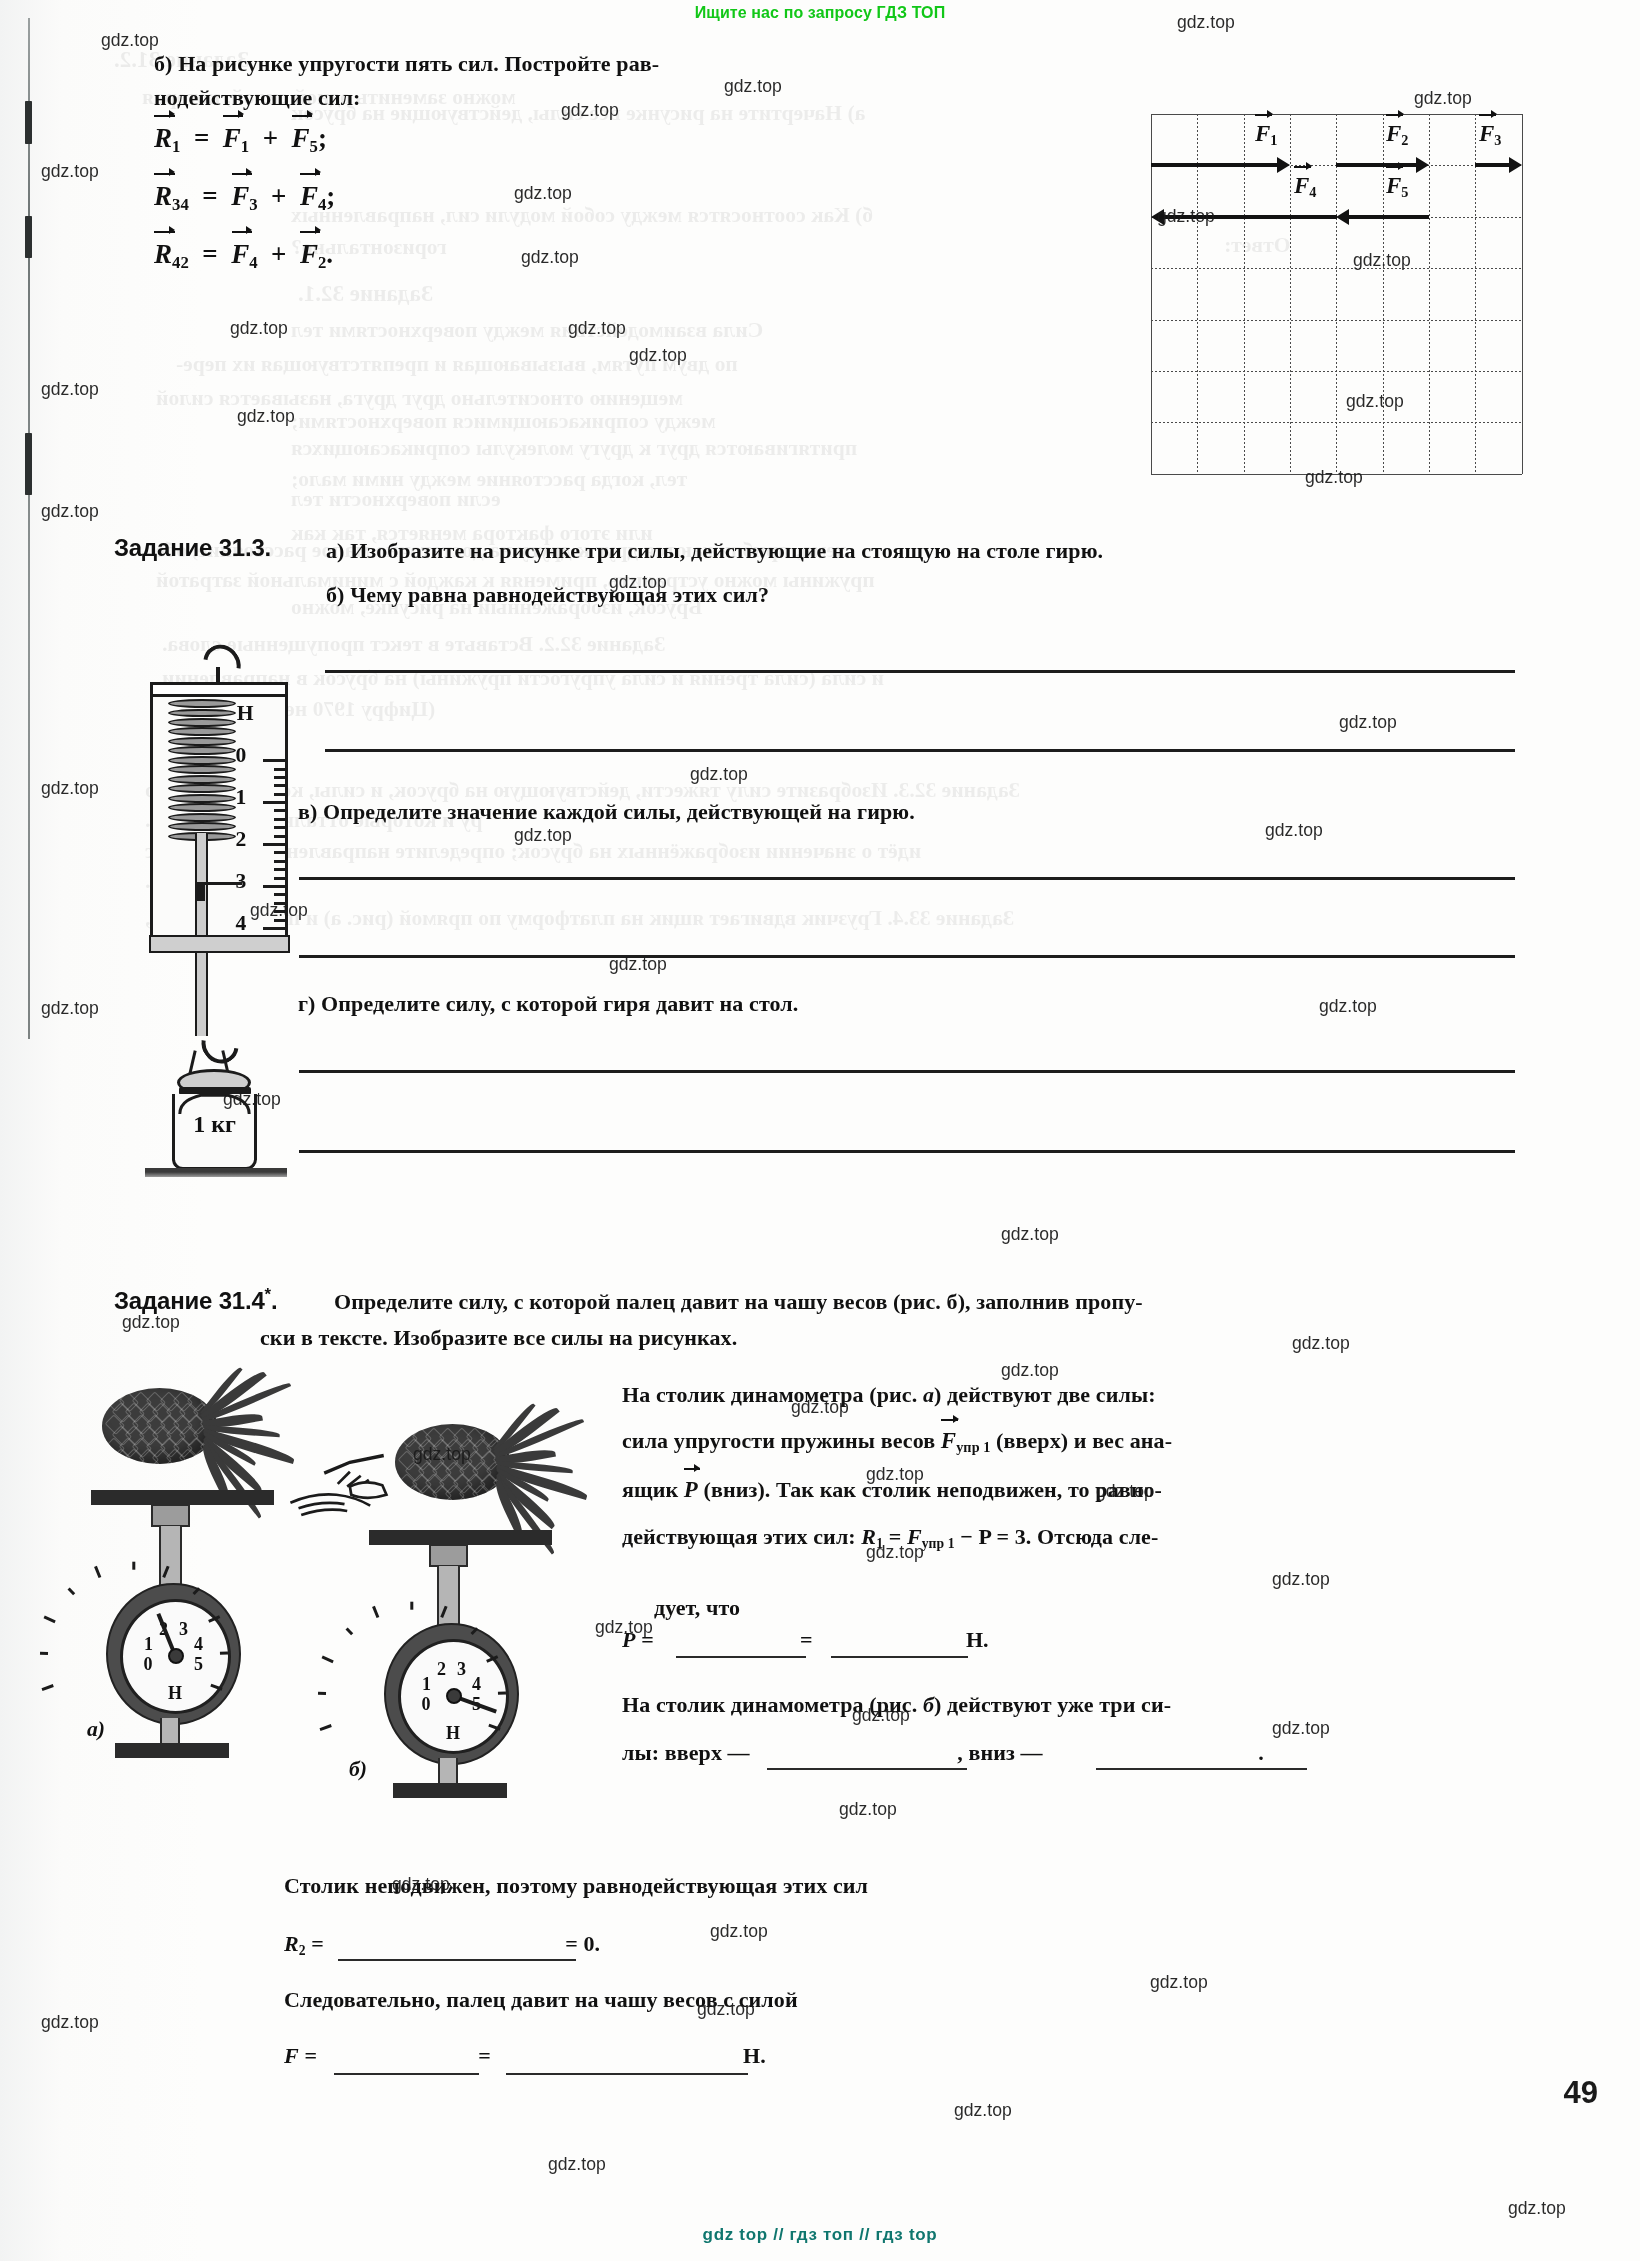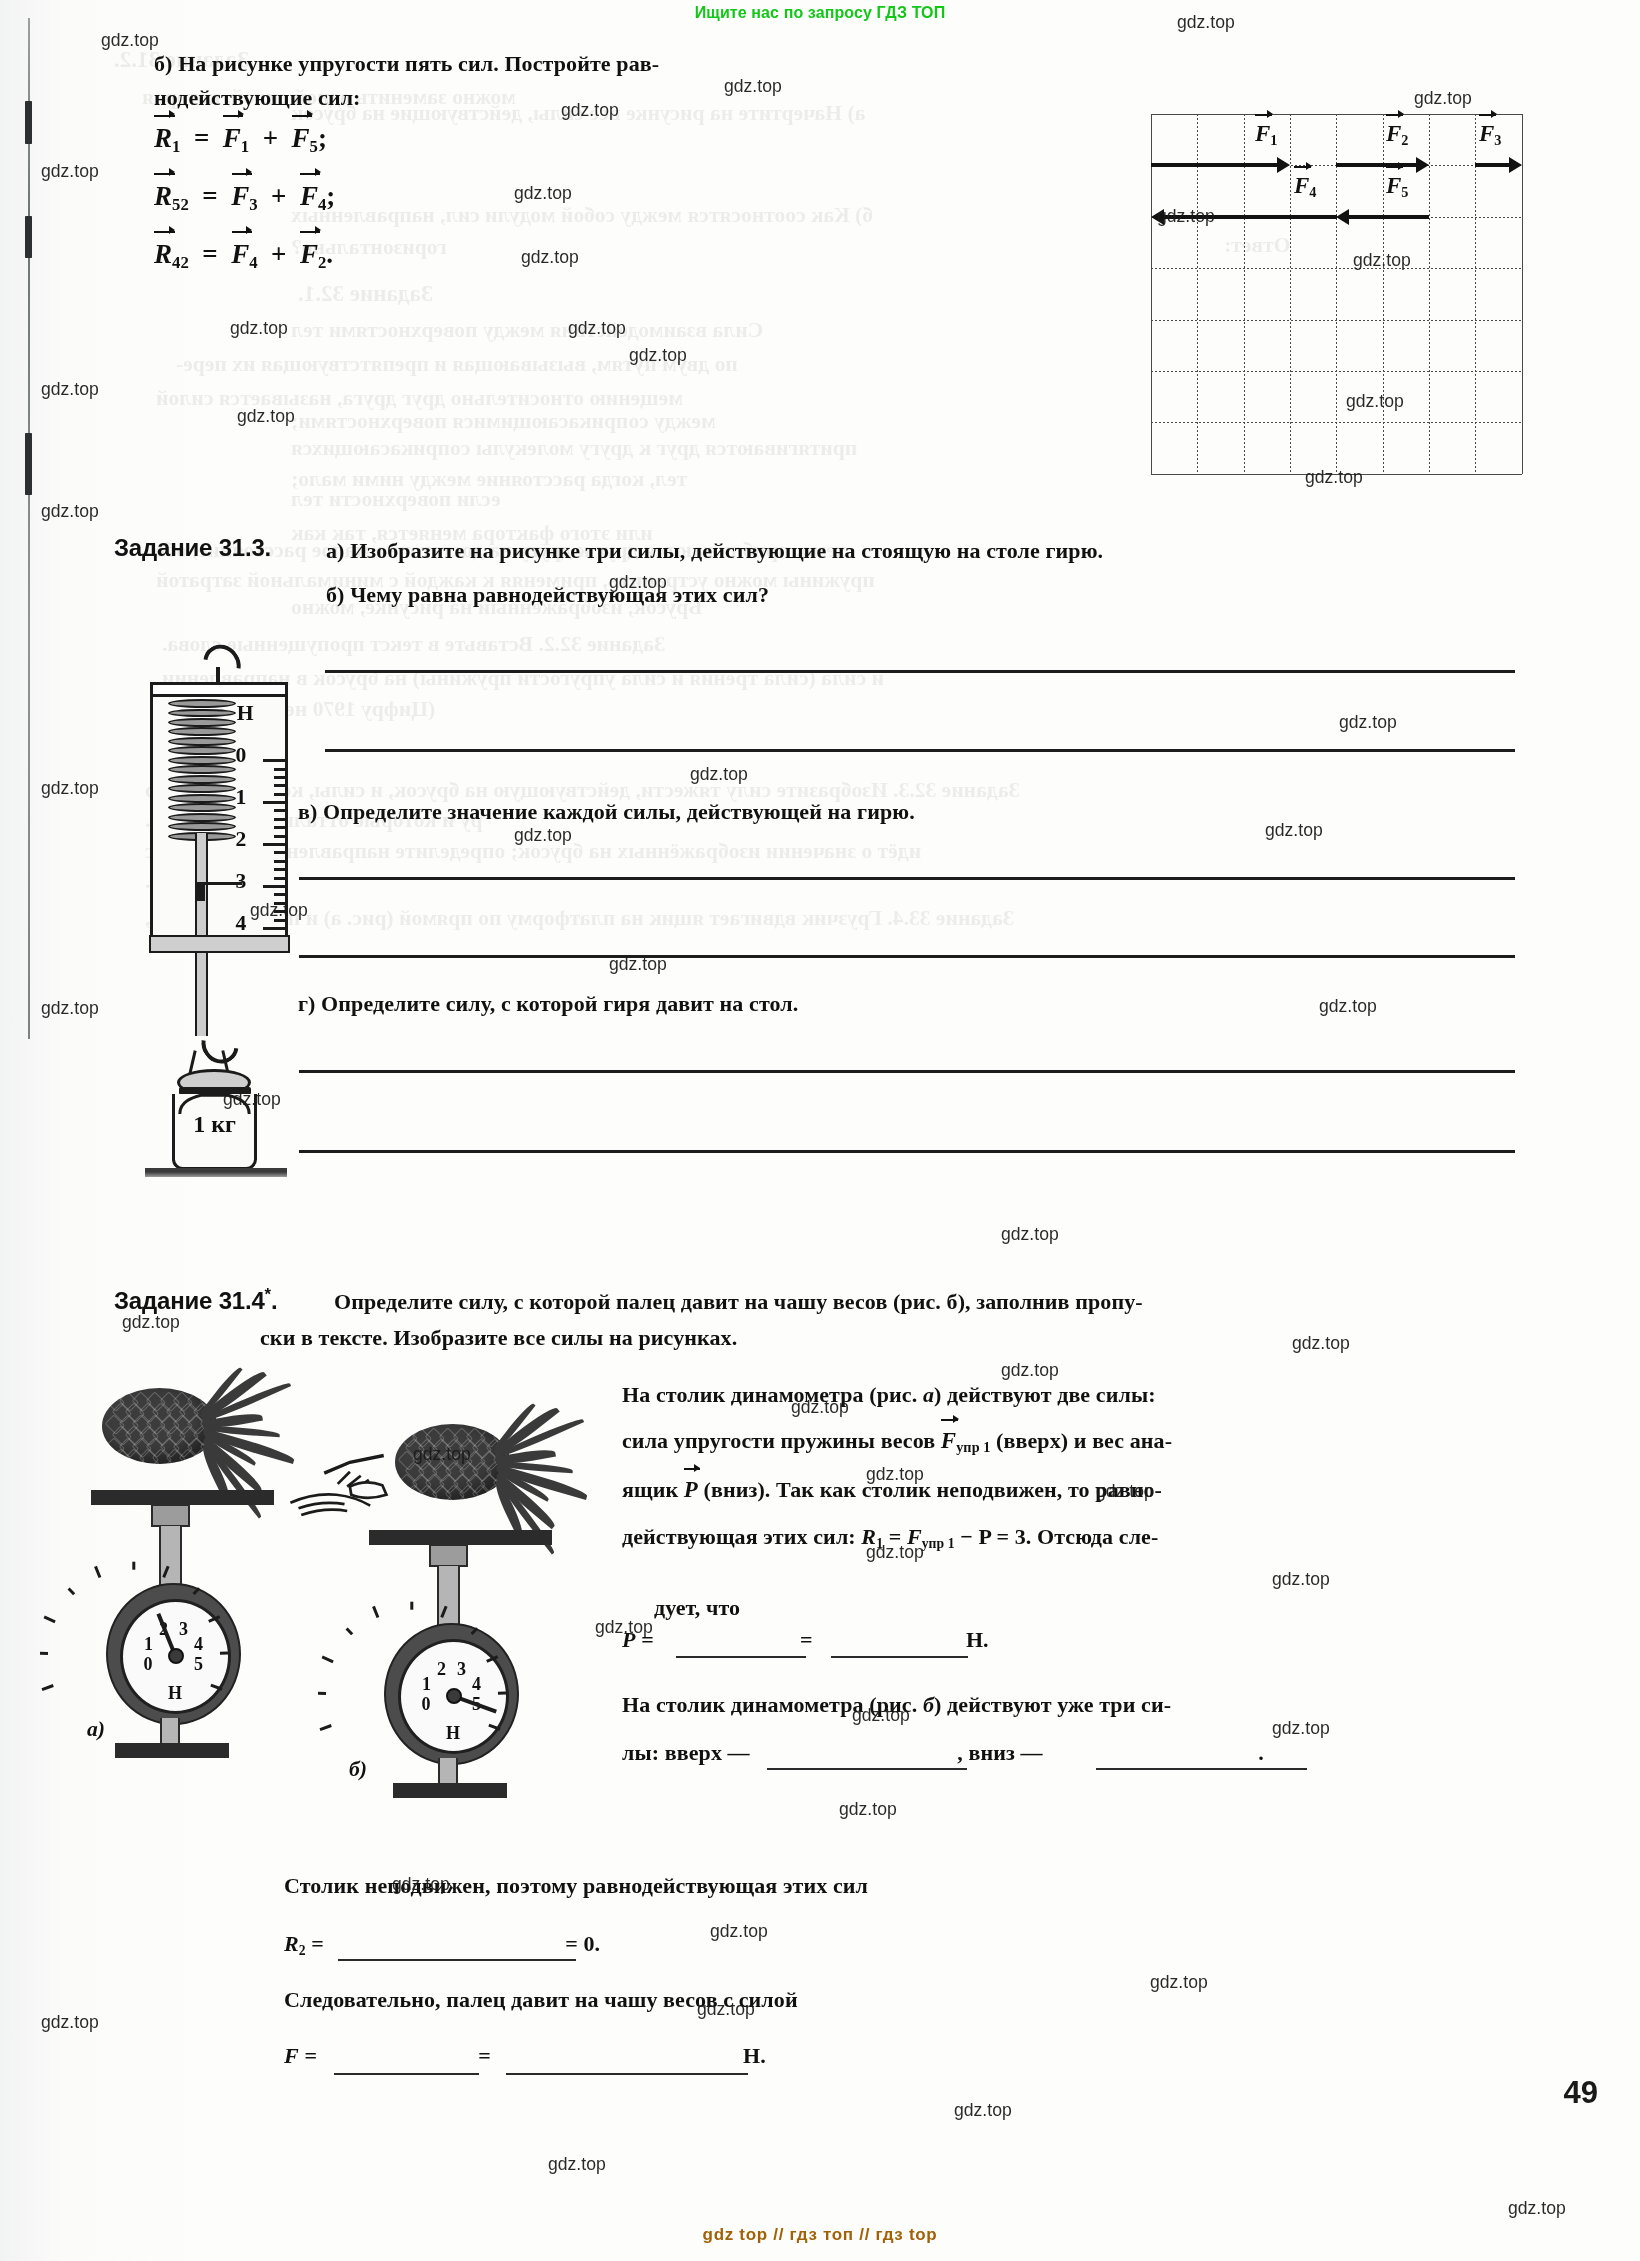--- a/index.html
+++ b/index.html
@@ -34,21 +34,21 @@
   
   .hdr{
     position:absolute;left:0;right:0;top:4px;text-align:center;
     color:#12c718;font-weight:bold;font-size:16px;
     font-family:"Liberation Sans",sans-serif;letter-spacing:0.1px;
   }
 
   
   .ftr{
     position:absolute;left:0;right:0;bottom:16px;text-align:center;
-    color:#a16207;font-weight:bold;font-size:17px;
+    color:#0f766e;font-weight:bold;font-size:17px;
     font-family:"Liberation Sans",sans-serif;letter-spacing:0.7px;
   }
 
   
   .wm{
     position:absolute;color:#1a1a1a;font-size:17.6px;font-weight:500;
     font-family:"Liberation Sans",sans-serif;white-space:nowrap;
     opacity:.93;
   }
 
@@ -201,21 +201,21 @@
 <div class="txt serif body-txt" style="left:154px;top:83px;width:879px;">нодействующие сил:</div>
 
 <div class="txt" style="left:154px;top:123px;font-size:27px;">
   <span class="mth"><span class="vec">R</span><span class="subn">1</span></span>
   <span class="mth" style="font-style:normal;">&nbsp;=&nbsp;</span>
   <span class="mth"><span class="vec">F</span><span class="subn">1</span></span>
   <span class="mth" style="font-style:normal;">&nbsp;+&nbsp;</span>
   <span class="mth"><span class="vec">F</span><span class="subn">5</span></span><span style="font-weight:bold;">;</span>
 </div>
 <div class="txt" style="left:154px;top:181px;font-size:27px;">
-  <span class="mth"><span class="vec">R</span><span class="subn">52</span></span>
+  <span class="mth"><span class="vec">R</span><span class="subn">34</span></span>
   <span class="mth" style="font-style:normal;">&nbsp;=&nbsp;</span>
   <span class="mth"><span class="vec">F</span><span class="subn">3</span></span>
   <span class="mth" style="font-style:normal;">&nbsp;+&nbsp;</span>
   <span class="mth"><span class="vec">F</span><span class="subn">4</span></span><span style="font-weight:bold;">;</span>
 </div>
 <div class="txt" style="left:154px;top:239px;font-size:27px;">
   <span class="mth"><span class="vec">R</span><span class="subn">42</span></span>
   <span class="mth" style="font-style:normal;">&nbsp;=&nbsp;</span>
   <span class="mth"><span class="vec">F</span><span class="subn">4</span></span>
   <span class="mth" style="font-style:normal;">&nbsp;+&nbsp;</span>

